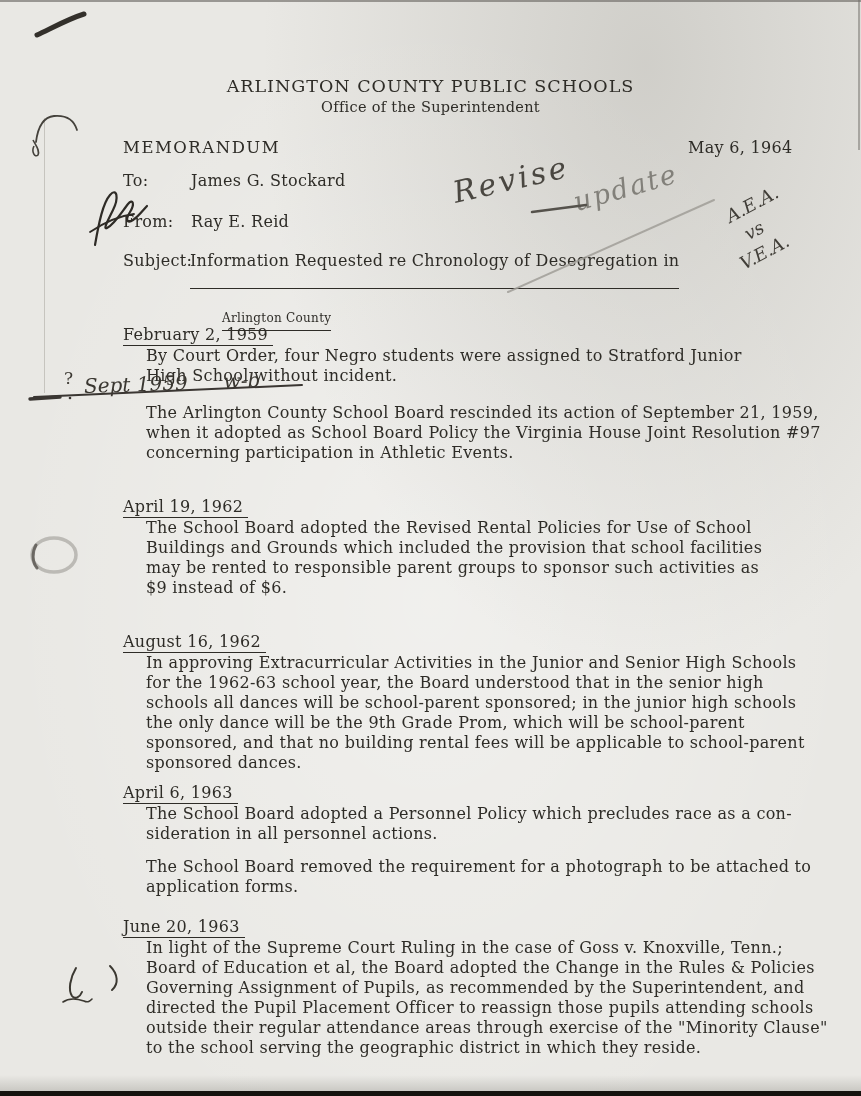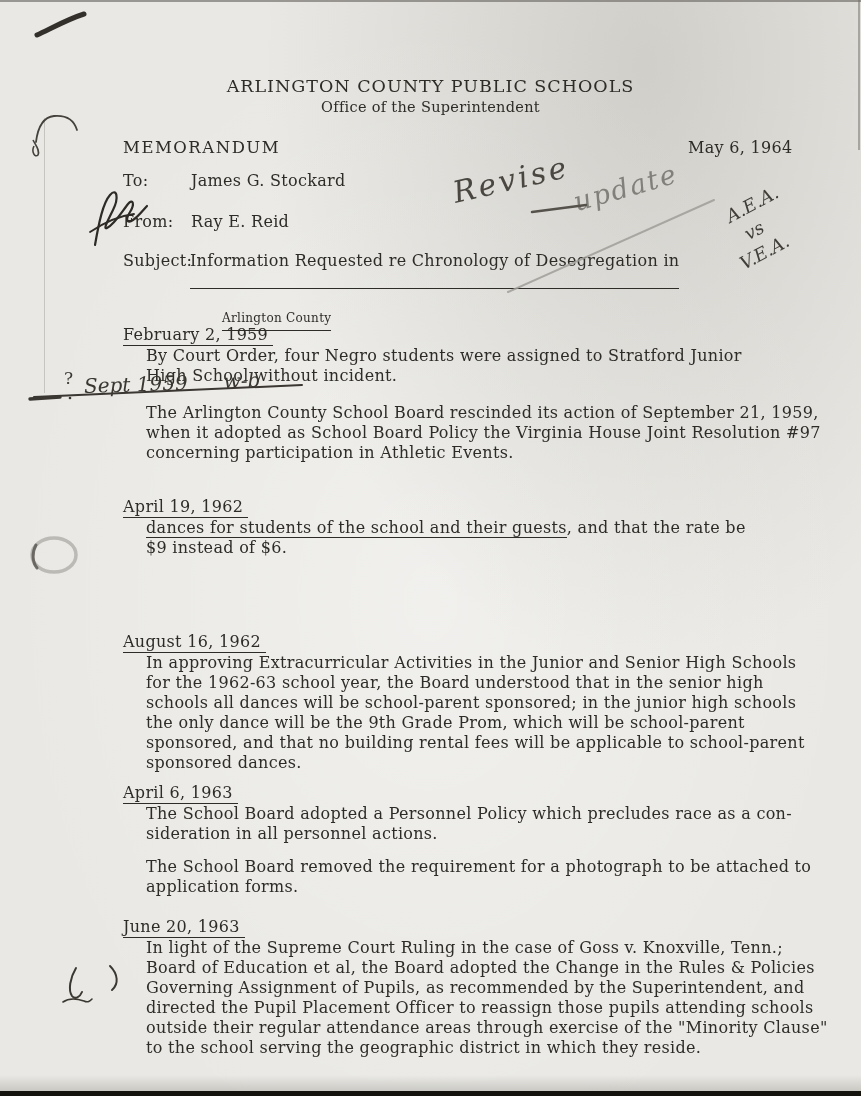--- a/index.html
+++ b/index.html
@@ -83,21 +83,23 @@
   </section>
 
   <section class="entry typed" style="top:403px">
     <div class="lines">The Arlington County School Board rescinded its action of September 21, 1959,
 when it adopted as School Board Policy the Virginia House Joint Resolution #97
 concerning participation in Athletic Events.</div>
   </section>
 
   <section class="entry typed" style="top:496px">
     <div class="date">April 19, 1962</div>
-    <div class="line"><span class="u">dances for students of the school and their guests</span><span>, and that the rate be</span></div>
+    <div class="lines">The School Board adopted the Revised Rental Policies for Use of School
+Buildings and Grounds which included the provision that school facilities
+may be rented to responsible parent groups to sponsor such activities as</div>
     <div class="line">$9 instead of $6.</div>
   </section>
 
   <section class="entry typed" style="top:631px">
     <div class="date">August 16, 1962</div>
     <div class="lines">In approving Extracurricular Activities in the Junior and Senior High Schools
 for the 1962-63 school year, the Board understood that in the senior high
 schools all dances will be school-parent sponsored; in the junior high schools
 the only dance will be the 9th Grade Prom, which will be school-parent
 sponsored, and that no building rental fees will be applicable to school-parent

